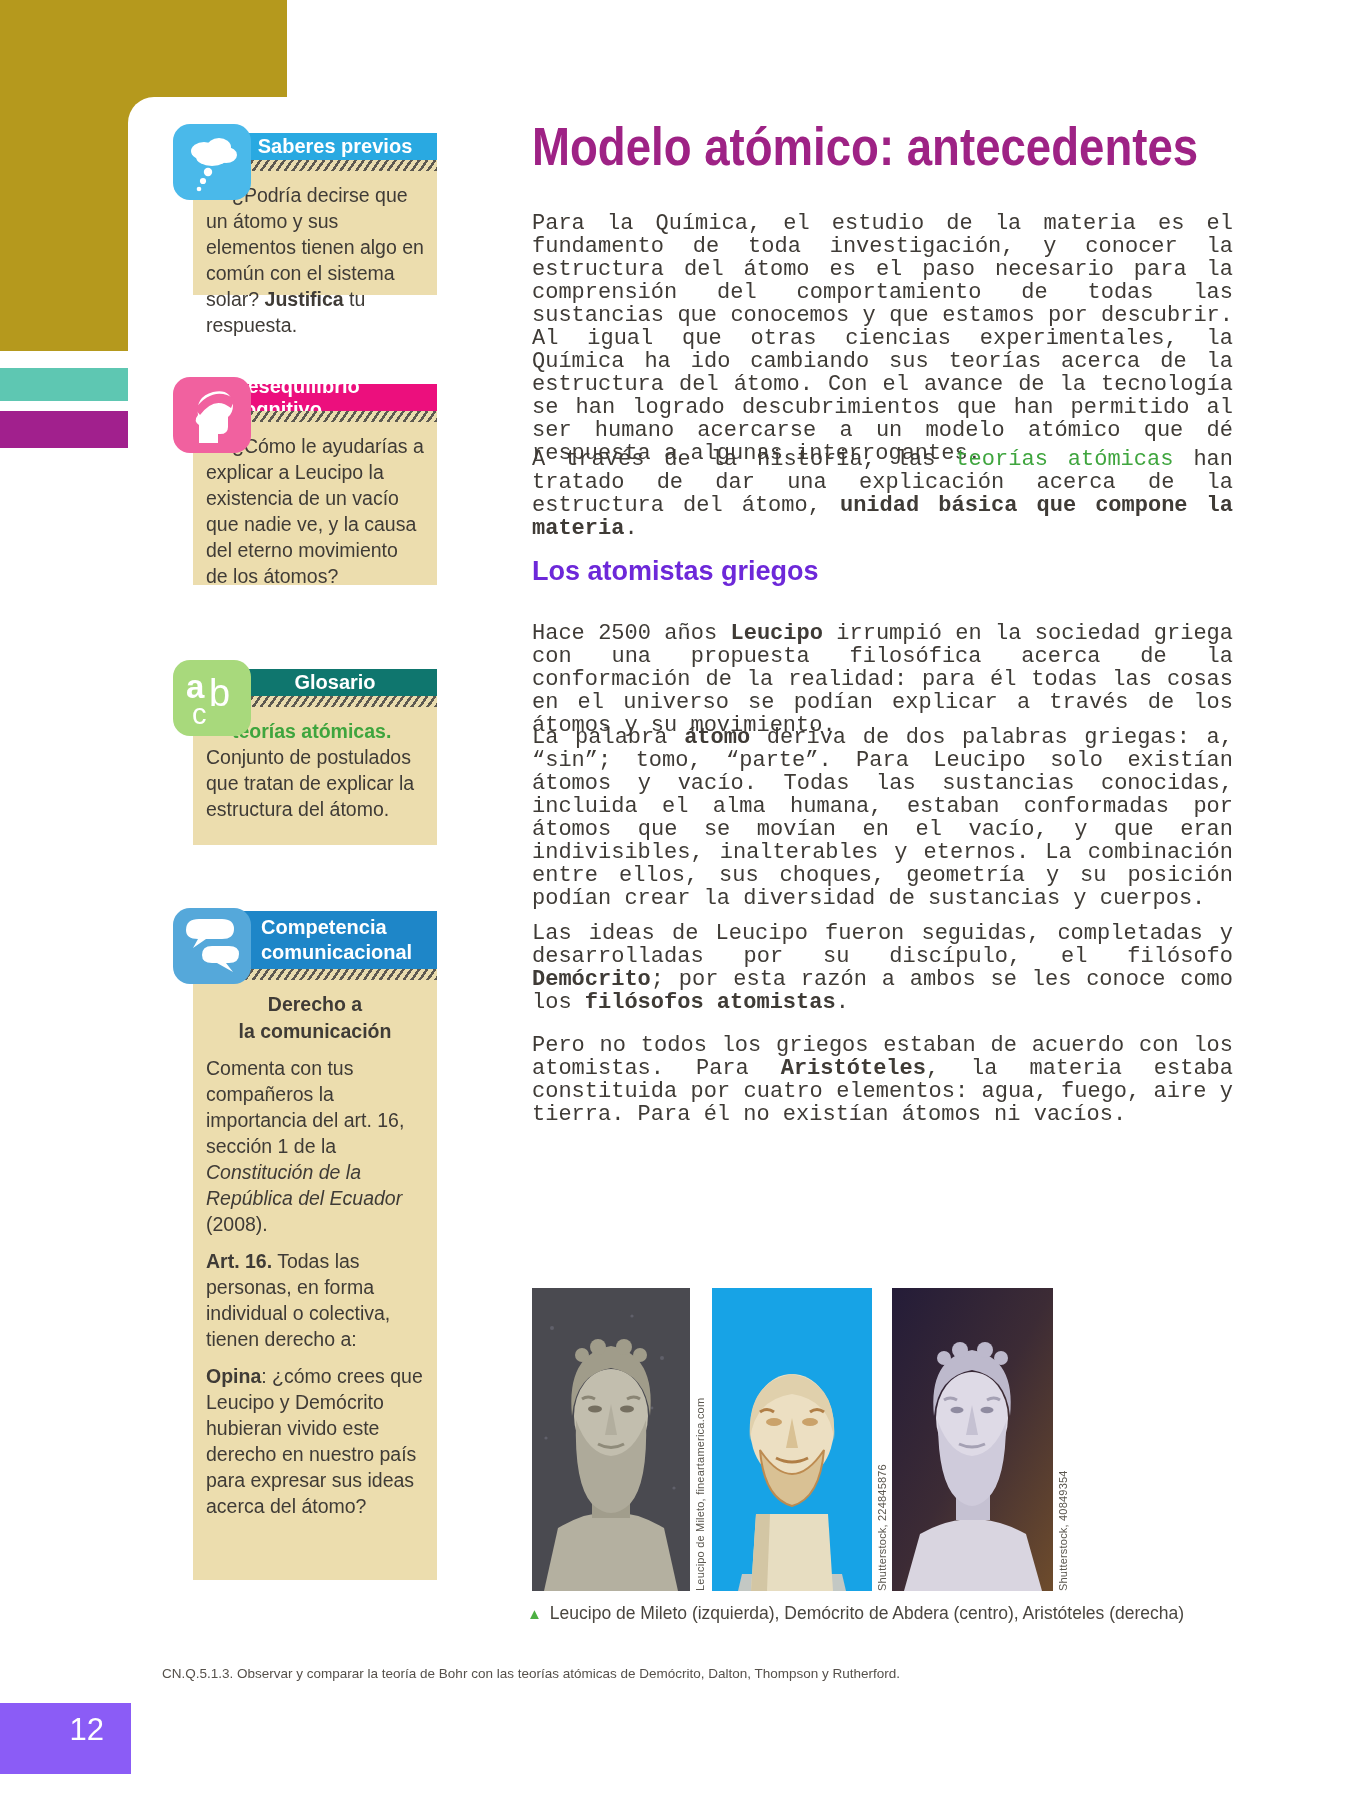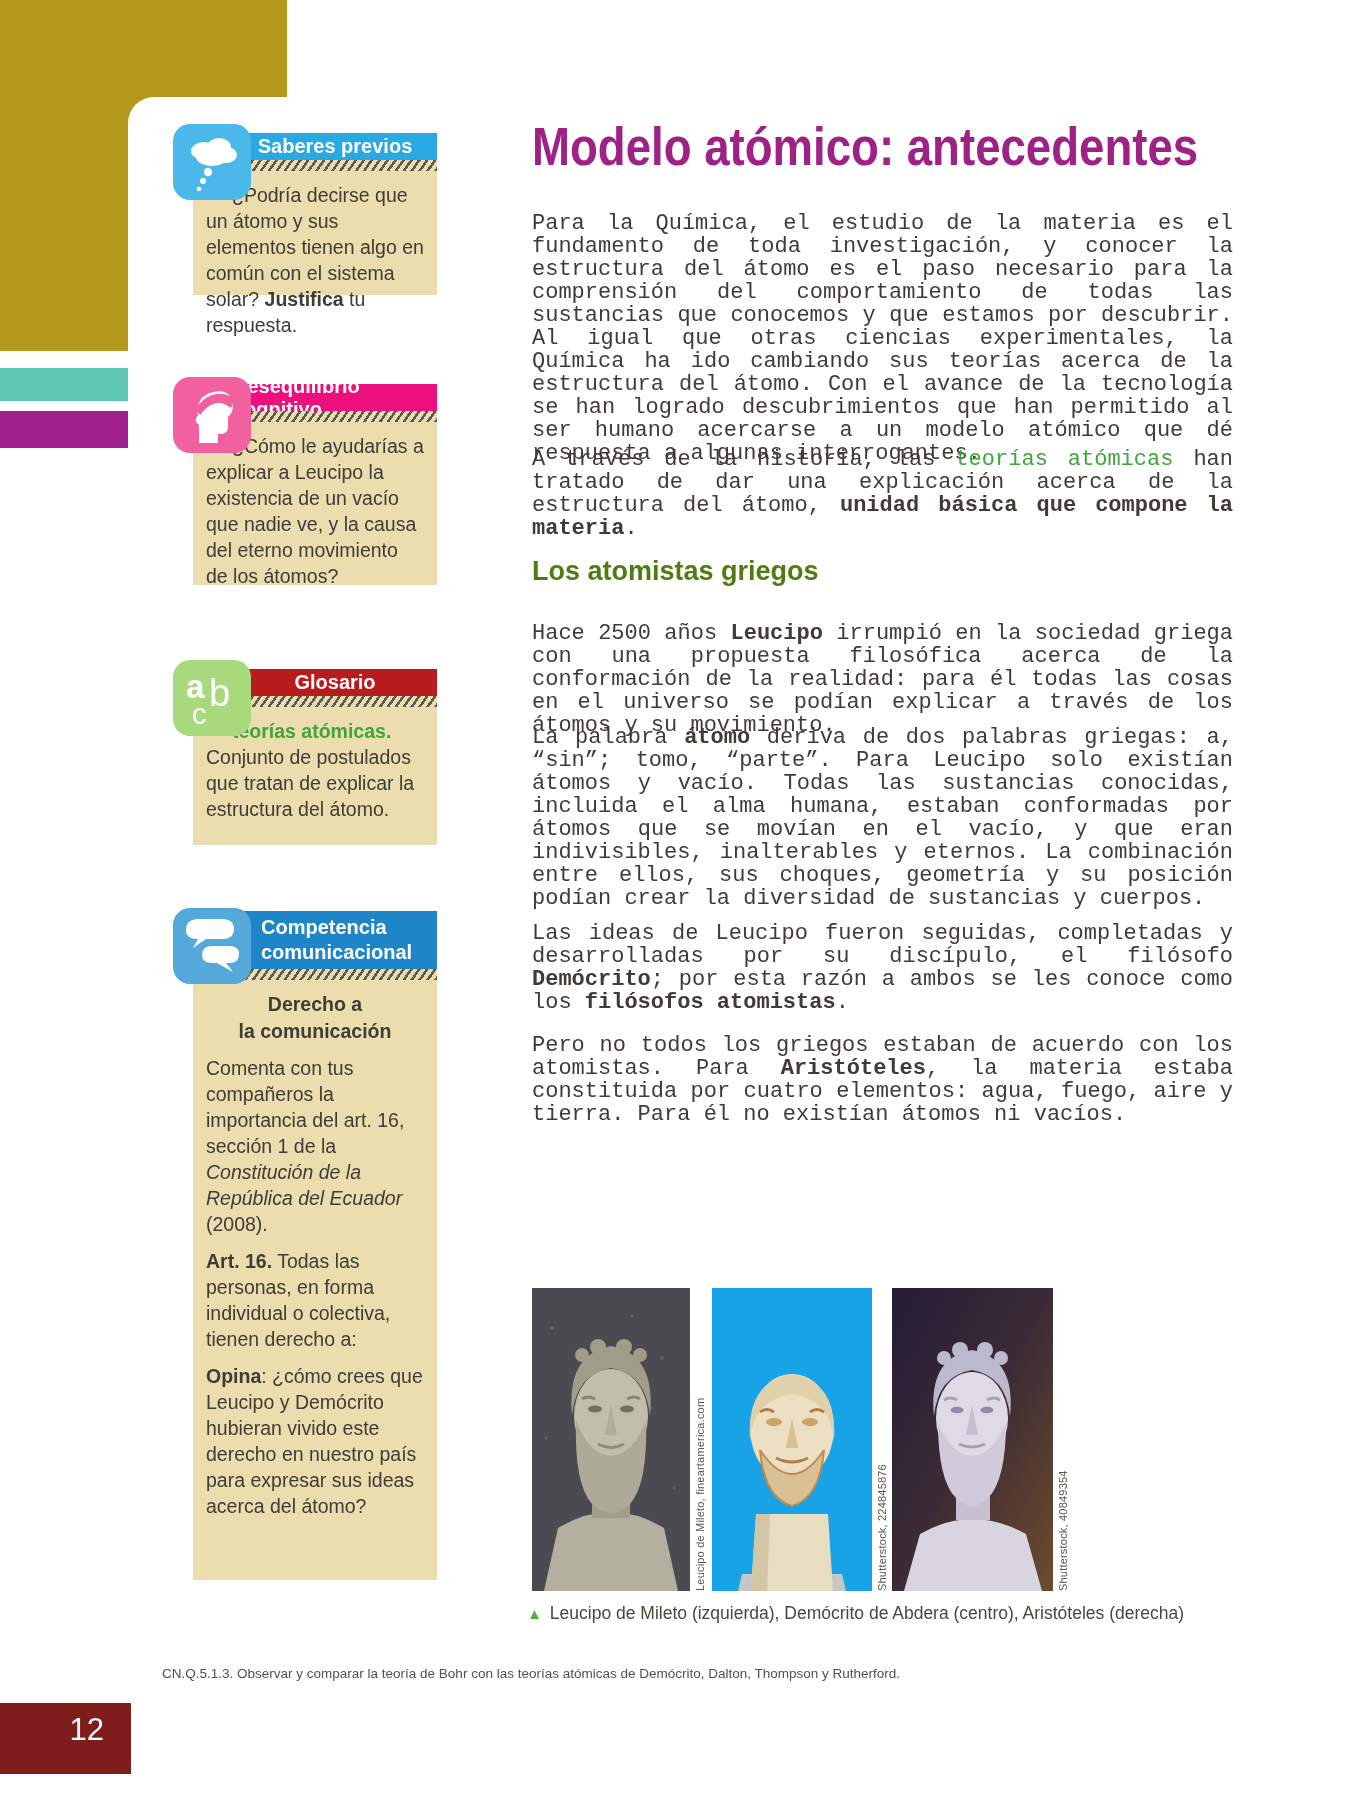--- a/index.html
+++ b/index.html
@@ -28,32 +28,32 @@
   .sb-p:last-child { margin-bottom:0; }
   .hang { padding-left:22px; text-indent:-22px; }
   .green-term { color:#3fa53e; font-weight:bold; }
   .center-bold { text-align:center; font-weight:bold; line-height:27px; margin-bottom:10px; }
 
   
   .main-el { position:absolute; left:532px; width:701px; color:#3f3b36; }
   h1.title { font-size:53px; font-weight:bold; color:#9e2285; white-space:nowrap; }
   h1.title .squeeze { display:inline-block; transform:scaleX(.86); transform-origin:left center; }
   .mpara { font-size:22px; line-height:23px; text-align:justify;font-family:Liberation Mono, monospace; }
-  .h2 { font-size:27px; font-weight:bold; color:#4d7c0f; }
+  .h2 { font-size:27px; font-weight:bold; color:#6d28d9; }
   .greentxt { color:#3fa53e; }
 
   
   .bustimg { position:absolute; top:1288px; height:303px; overflow:hidden; }
   .credit { position:absolute; top:1288px; height:303px; writing-mode:vertical-rl; transform:rotate(180deg);
             font-size:11px; color:#5a564e; letter-spacing:.2px; display:flex; justify-content:flex-start; }
   .figcap { position:absolute; left:527px; top:1603px; width:720px; font-size:17.5px; color:#4a463f; }
   .figcap .tri { color:#4db043; font-size:15px; margin-right:8px; }
 
   .footer-note { position:absolute; left:162px; top:1666px; font-size:13.5px; color:#55504a; }
-  .pagenum-box { position:absolute; left:0; top:1703px; width:131px; height:71px; background:#7f1d1d; }
+  .pagenum-box { position:absolute; left:0; top:1703px; width:131px; height:71px; background:#8b5cf6; }
   .pagenum { position:absolute; right:27px; top:9px; color:#ffffff; font-size:31px; }
 
   .icon-letter { position:absolute; color:#ffffff; font-weight:bold; line-height:1; }
 </style>
 </head>
 <body>
 
 <div class="page">
 
   <div class="deco gold-band"></div>
@@ -91,21 +91,21 @@
   <div class="sbox-body" style="top:422px; height:163px;">
     <p class="indent">¿Cómo le ayudarías a explicar a Leucipo la existencia de un vacío que nadie ve, y la causa del eterno movimiento de los átomos?</p>
   </div>
   <div class="sbox-icon" style="top:377px; background:#f1619f;">
     <svg width="78" height="76" viewBox="0 0 78 76">
       <path fill="#ffffff" d="M26,66 L26,48 Q20,44 25,38 Q22,20 40,15 Q58,11 60,28 Q60,36 55,40 L55,50 Q55,58 45,57 L45,66 Z"></path>
       <path fill="#f1619f" d="M22,32 Q40,8 62,22 L58,31 Q42,18 27,38 Z"></path>
     </svg>
   </div>
 
-  <div class="sbox-bar" style="top:669px; height:27px; background:#b91c1c;">
+  <div class="sbox-bar" style="top:669px; height:27px; background:#0f766e;">
     <span>Glosario</span>
   </div>
   <div class="sbox-hatch" style="top:696px;"></div>
   <div class="sbox-body" style="top:707px; height:138px;">
     <p class="indent"><span class="green-term">teorías atómicas.</span><span> Conjunto de postulados que tratan de explicar la estructura del átomo.</span></p>
   </div>
   <div class="sbox-icon" style="top:660px; background:#a8d97c;">
     <span class="icon-letter" style="left:13px; top:10px; font-size:33px;">a</span>
     <span class="icon-letter" style="left:36px; top:14px; font-size:38px; font-weight:normal;">b</span>
     <span class="icon-letter" style="left:19px; top:40px; font-size:29px; font-weight:normal;">c</span>

